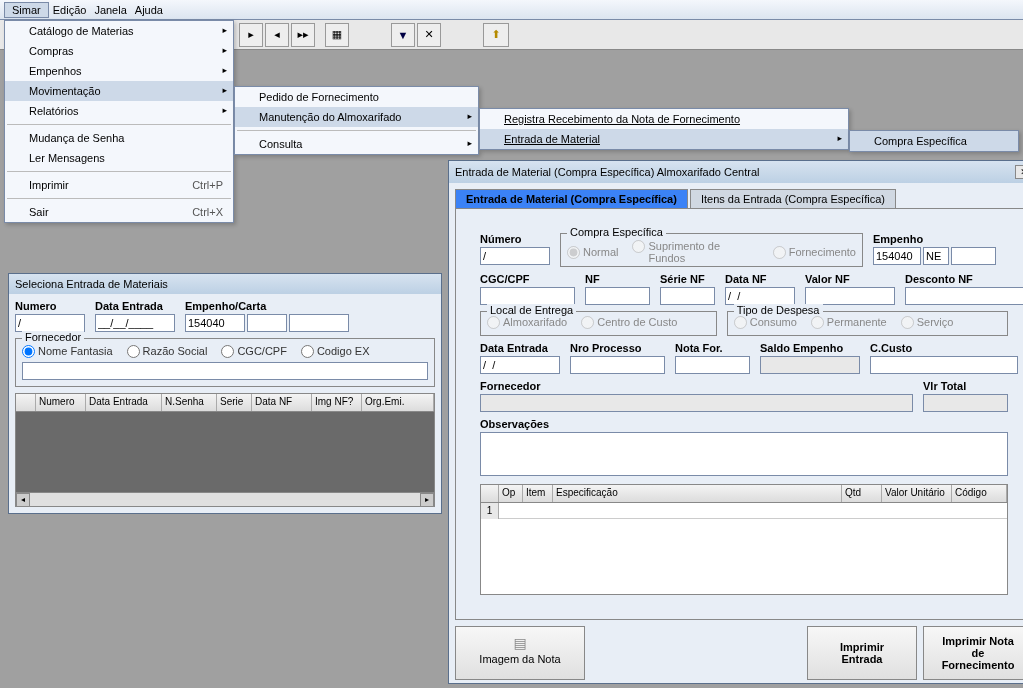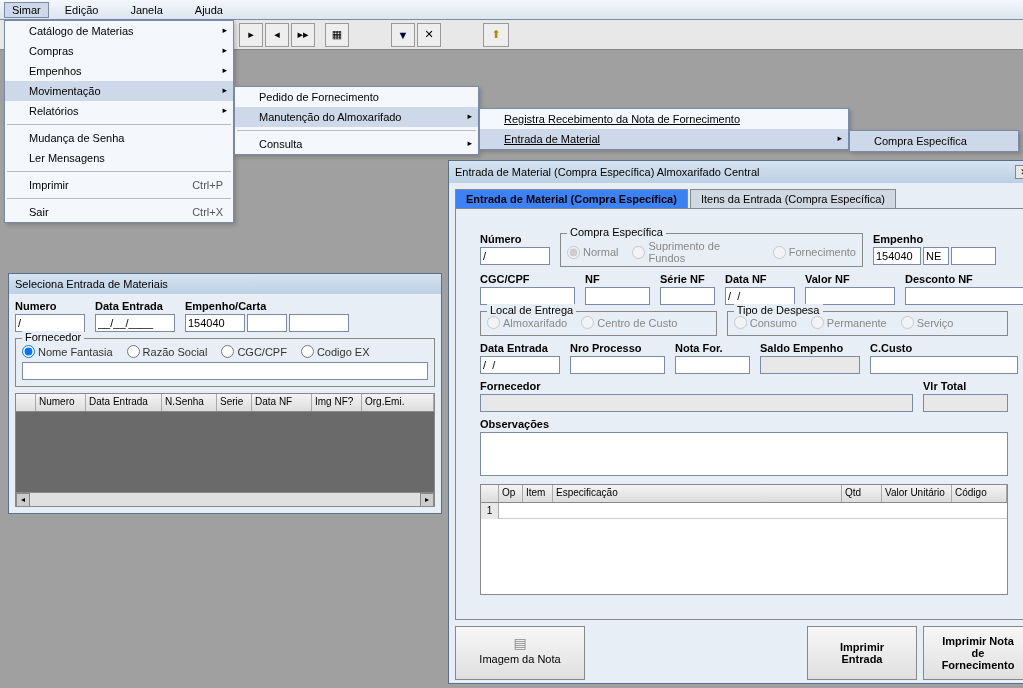--- a/index.html
+++ b/index.html
@@ -16,21 +16,21 @@
 
 .menubar {
   background: linear-gradient(#f4f7fc, #dce5f0);
   height: 20px;
   border-bottom: 1px solid #7a8ba8;
   display: flex;
   align-items: center;
   padding: 0 4px;
 }
 .menubar-item {
-  padding: 2px 16px;
+  padding: 2px 4px;
   cursor: default;
 }
 .menubar-item.active {
   background: #cdd9e8;
   border: 1px solid #7a8ba8;
   padding: 1px 7px;
 }
 
 
 .toolbar {
@@ -136,21 +136,21 @@
 .groupbox-title {
   position: absolute;
   top: -8px;
   left: 6px;
   background: #e8eef6;
   padding: 0 3px;
   font-size: 11px;
 }
 
 .radio-row { display: flex; gap: 14px; align-items: center; }
-.radio-opt { display: flex; align-items: center; gap: 3px; font-size: 11px; color: #333;}
+.radio-opt { display: flex; align-items: flex-start; gap: 3px; font-size: 11px; color: #333;}
 .radio-opt.disabled { color: #888; }
 
 
 .tabs { display: flex; }
 .tab {
   background: #d0d8e2;
   border: 1px solid #888;
   border-bottom: none;
   padding: 3px 10px;
   font-size: 11px;

